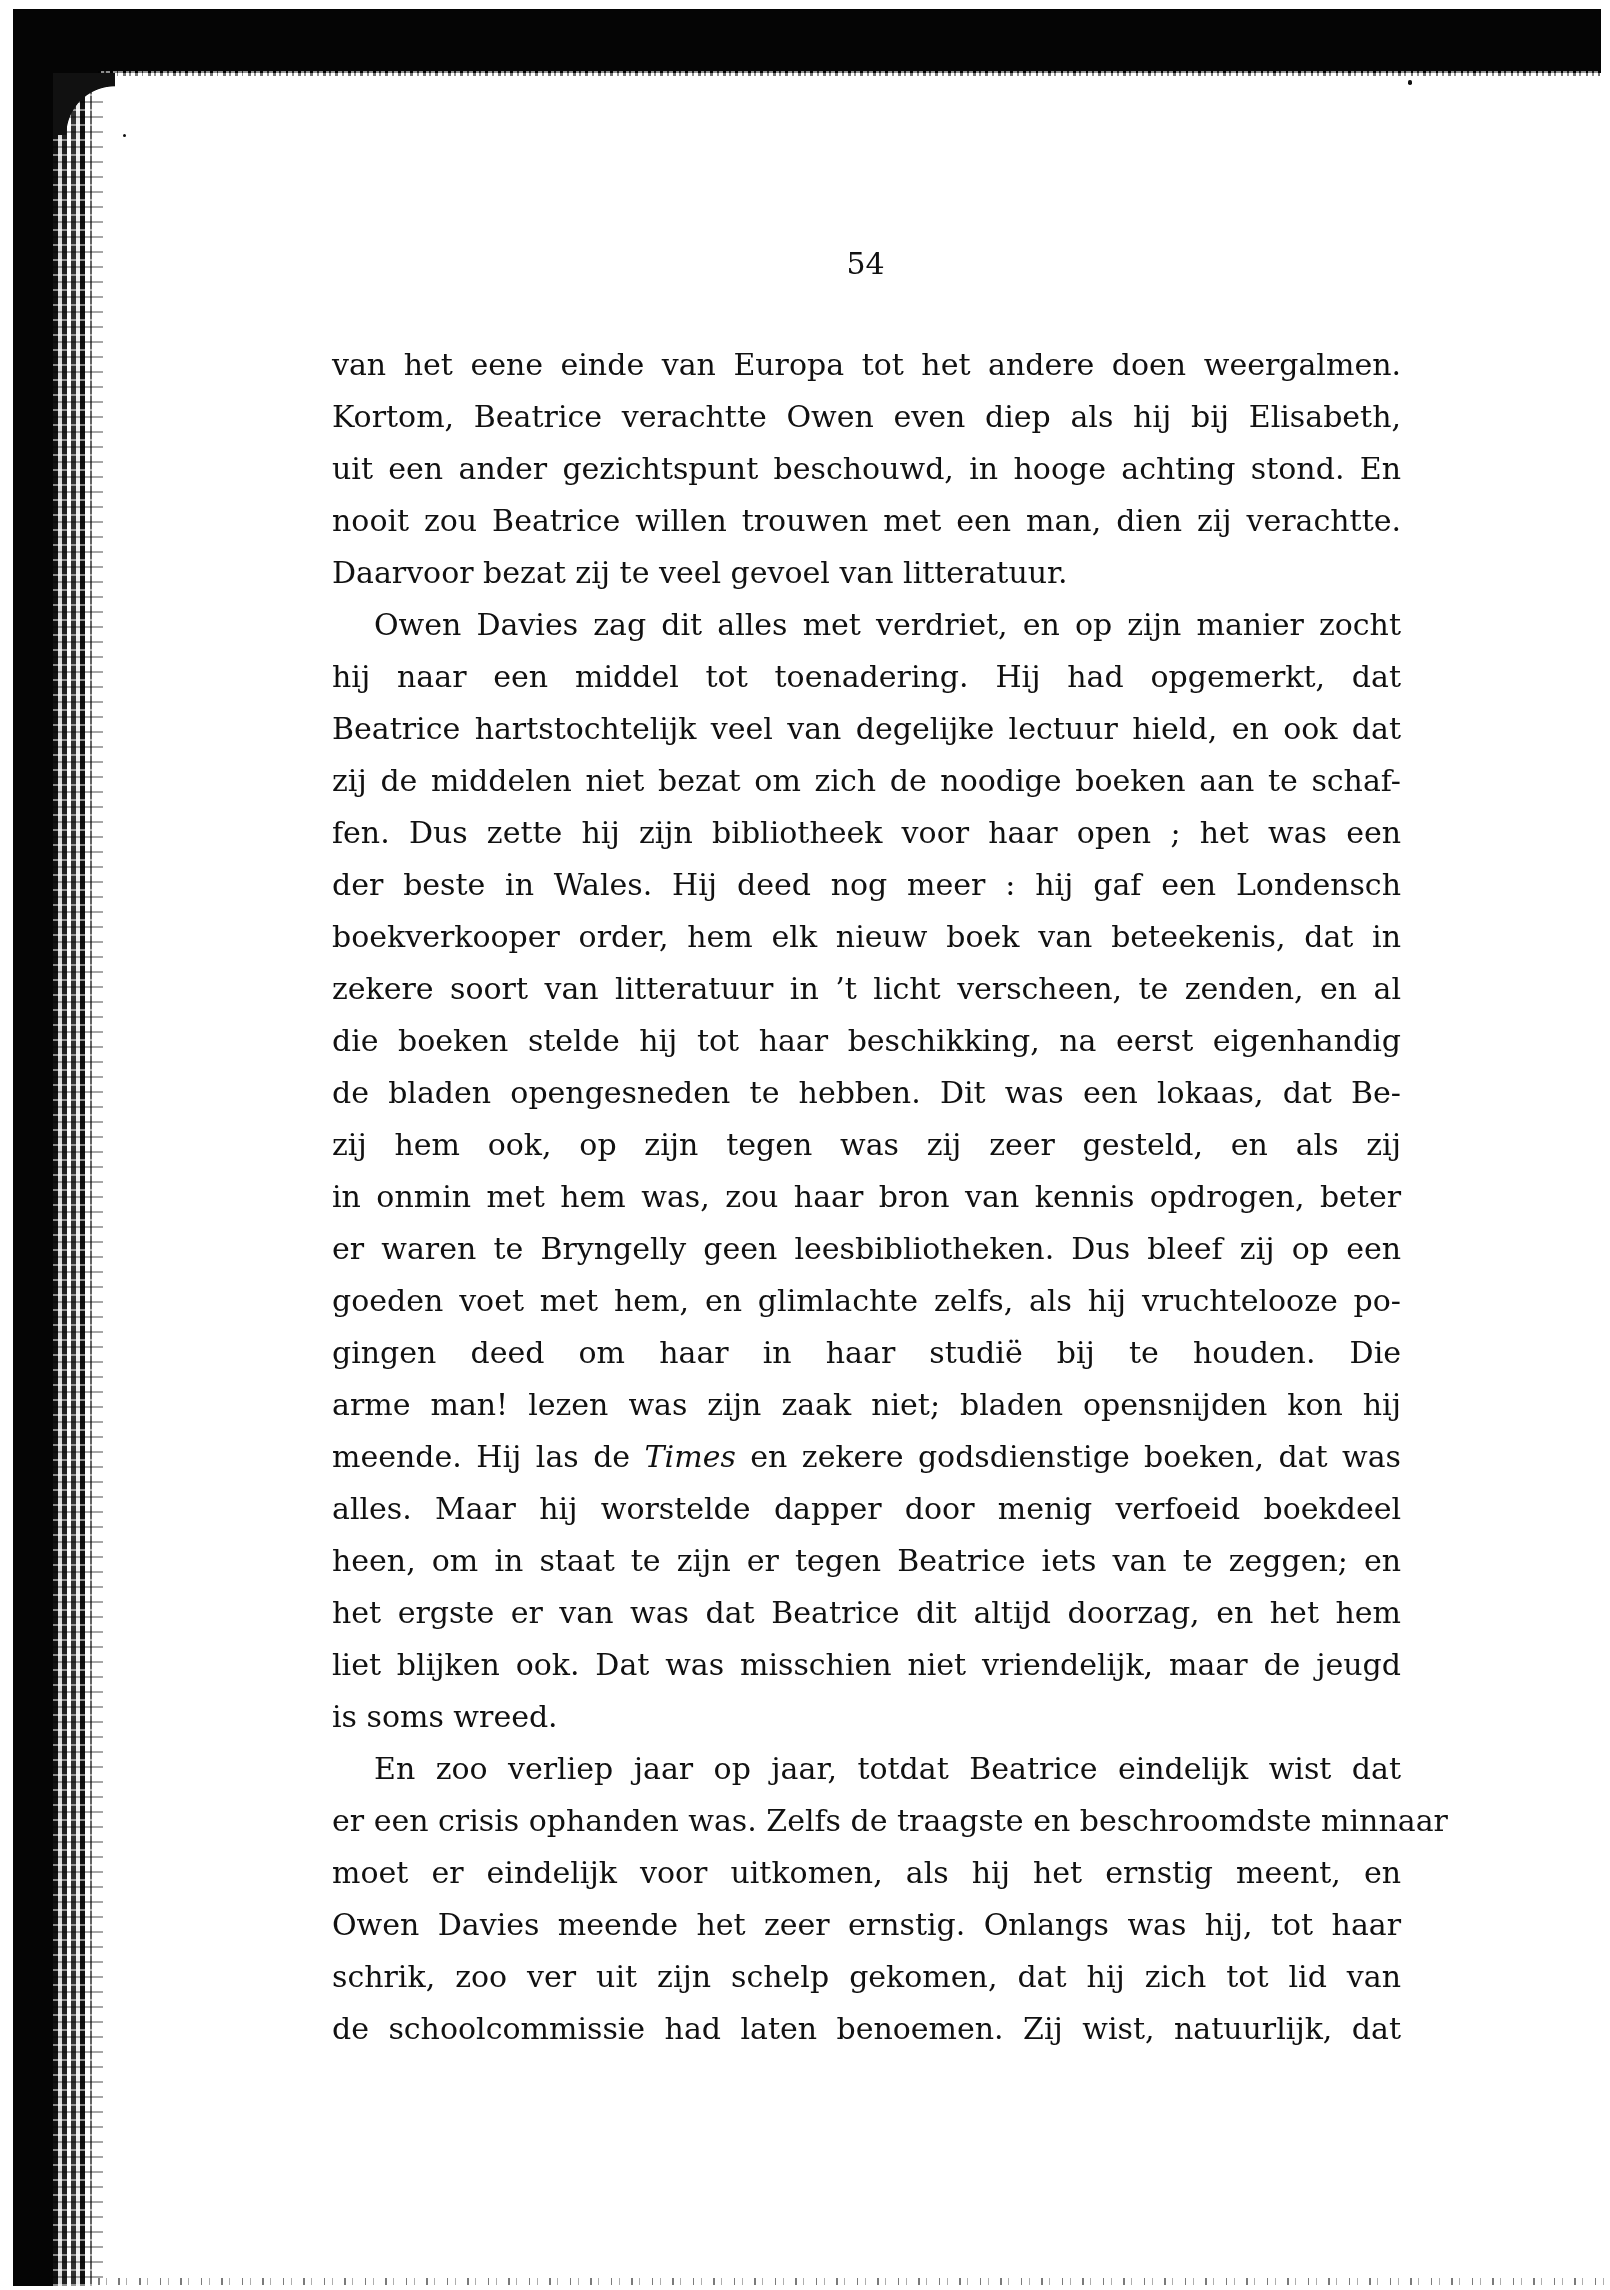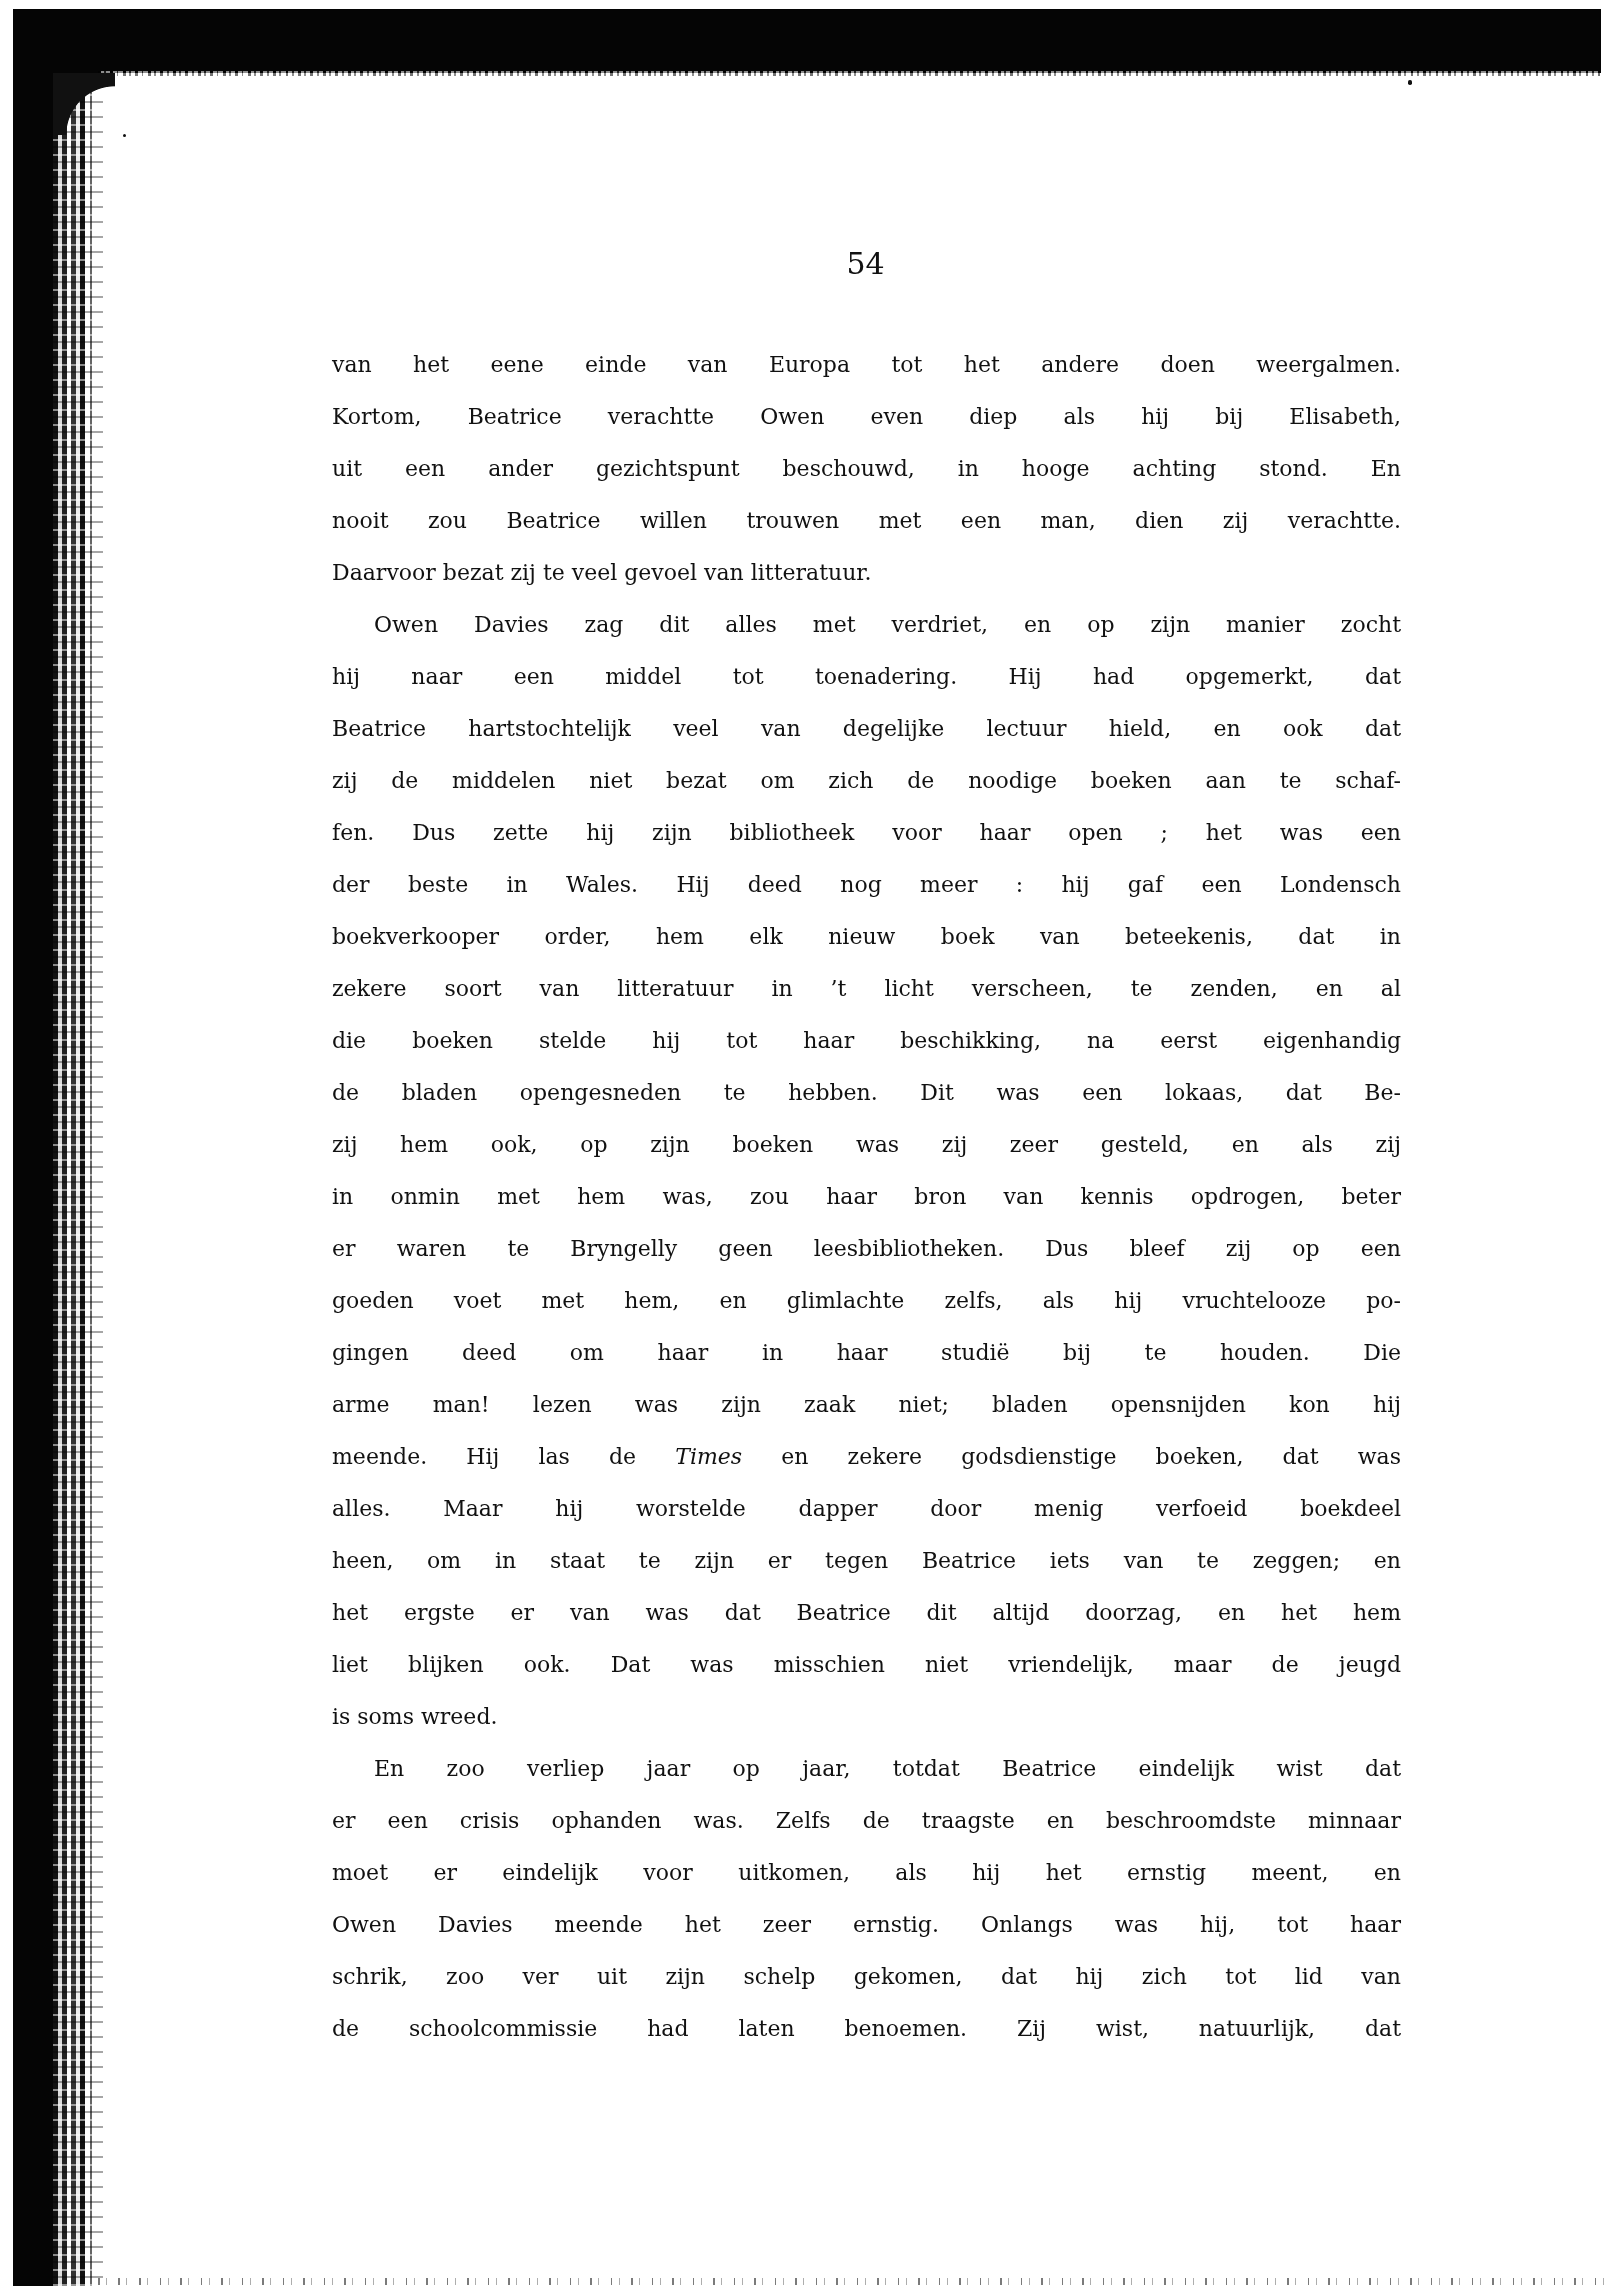--- a/index.html
+++ b/index.html
@@ -92,21 +92,21 @@
       top: 246px;
       text-align: center;
       font-size: 30px;
       line-height: 36px;
     }
     .text-block {
       position: absolute;
       left: 332px;
       top: 339px;
       width: 1069px;
-      font-size: 22px;
+      font-size: 30px;
       line-height: 52px;
     }
     .line {
       display: block;
       height: 52px;
       white-space: nowrap;
       text-align: justify;
       text-align-last: justify;
     }
     .line.last {
@@ -142,21 +142,21 @@
     <div class="line indent">Owen Davies zag dit alles met verdriet, en op zijn manier zocht</div>
     <div class="line">hij naar een middel tot toenadering. Hij had opgemerkt, dat</div>
     <div class="line">Beatrice hartstochtelijk veel van degelijke lectuur hield, en ook dat</div>
     <div class="line">zij de middelen niet bezat om zich de noodige boeken aan te schaf-</div>
     <div class="line">fen. Dus zette hij zijn bibliotheek voor haar open ; het was een</div>
     <div class="line">der beste in Wales. Hij deed nog meer : hij gaf een Londensch</div>
     <div class="line">boekverkooper order, hem elk nieuw boek van beteekenis, dat in</div>
     <div class="line">zekere soort van litteratuur in ’t licht verscheen, te zenden, en al</div>
     <div class="line">die boeken stelde hij tot haar beschikking, na eerst eigenhandig</div>
     <div class="line">de bladen opengesneden te hebben. Dit was een lokaas, dat Be-</div>
-    <div class="line">zij hem ook, op zijn boeken was zij zeer gesteld, en als zij</div>
+    <div class="line">zij hem ook, op zijn tegen was zij zeer gesteld, en als zij</div>
     <div class="line">in onmin met hem was, zou haar bron van kennis opdrogen, beter</div>
     <div class="line">er waren te Bryngelly geen leesbibliotheken. Dus bleef zij op een</div>
     <div class="line">goeden voet met hem, en glimlachte zelfs, als hij vruchtelooze po-</div>
     <div class="line">gingen deed om haar in haar studië bij te houden. Die</div>
     <div class="line">arme man! lezen was zijn zaak niet; bladen opensnijden kon hij</div>
     <div class="line"><span>meende. Hij las de </span><span class="it">Times</span><span> en zekere godsdienstige boeken, dat was</span></div>
     <div class="line">alles. Maar hij worstelde dapper door menig verfoeid boekdeel</div>
     <div class="line">heen, om in staat te zijn er tegen Beatrice iets van te zeggen; en</div>
     <div class="line">het ergste er van was dat Beatrice dit altijd doorzag, en het hem</div>
     <div class="line">liet blijken ook. Dat was misschien niet vriendelijk, maar de jeugd</div>

